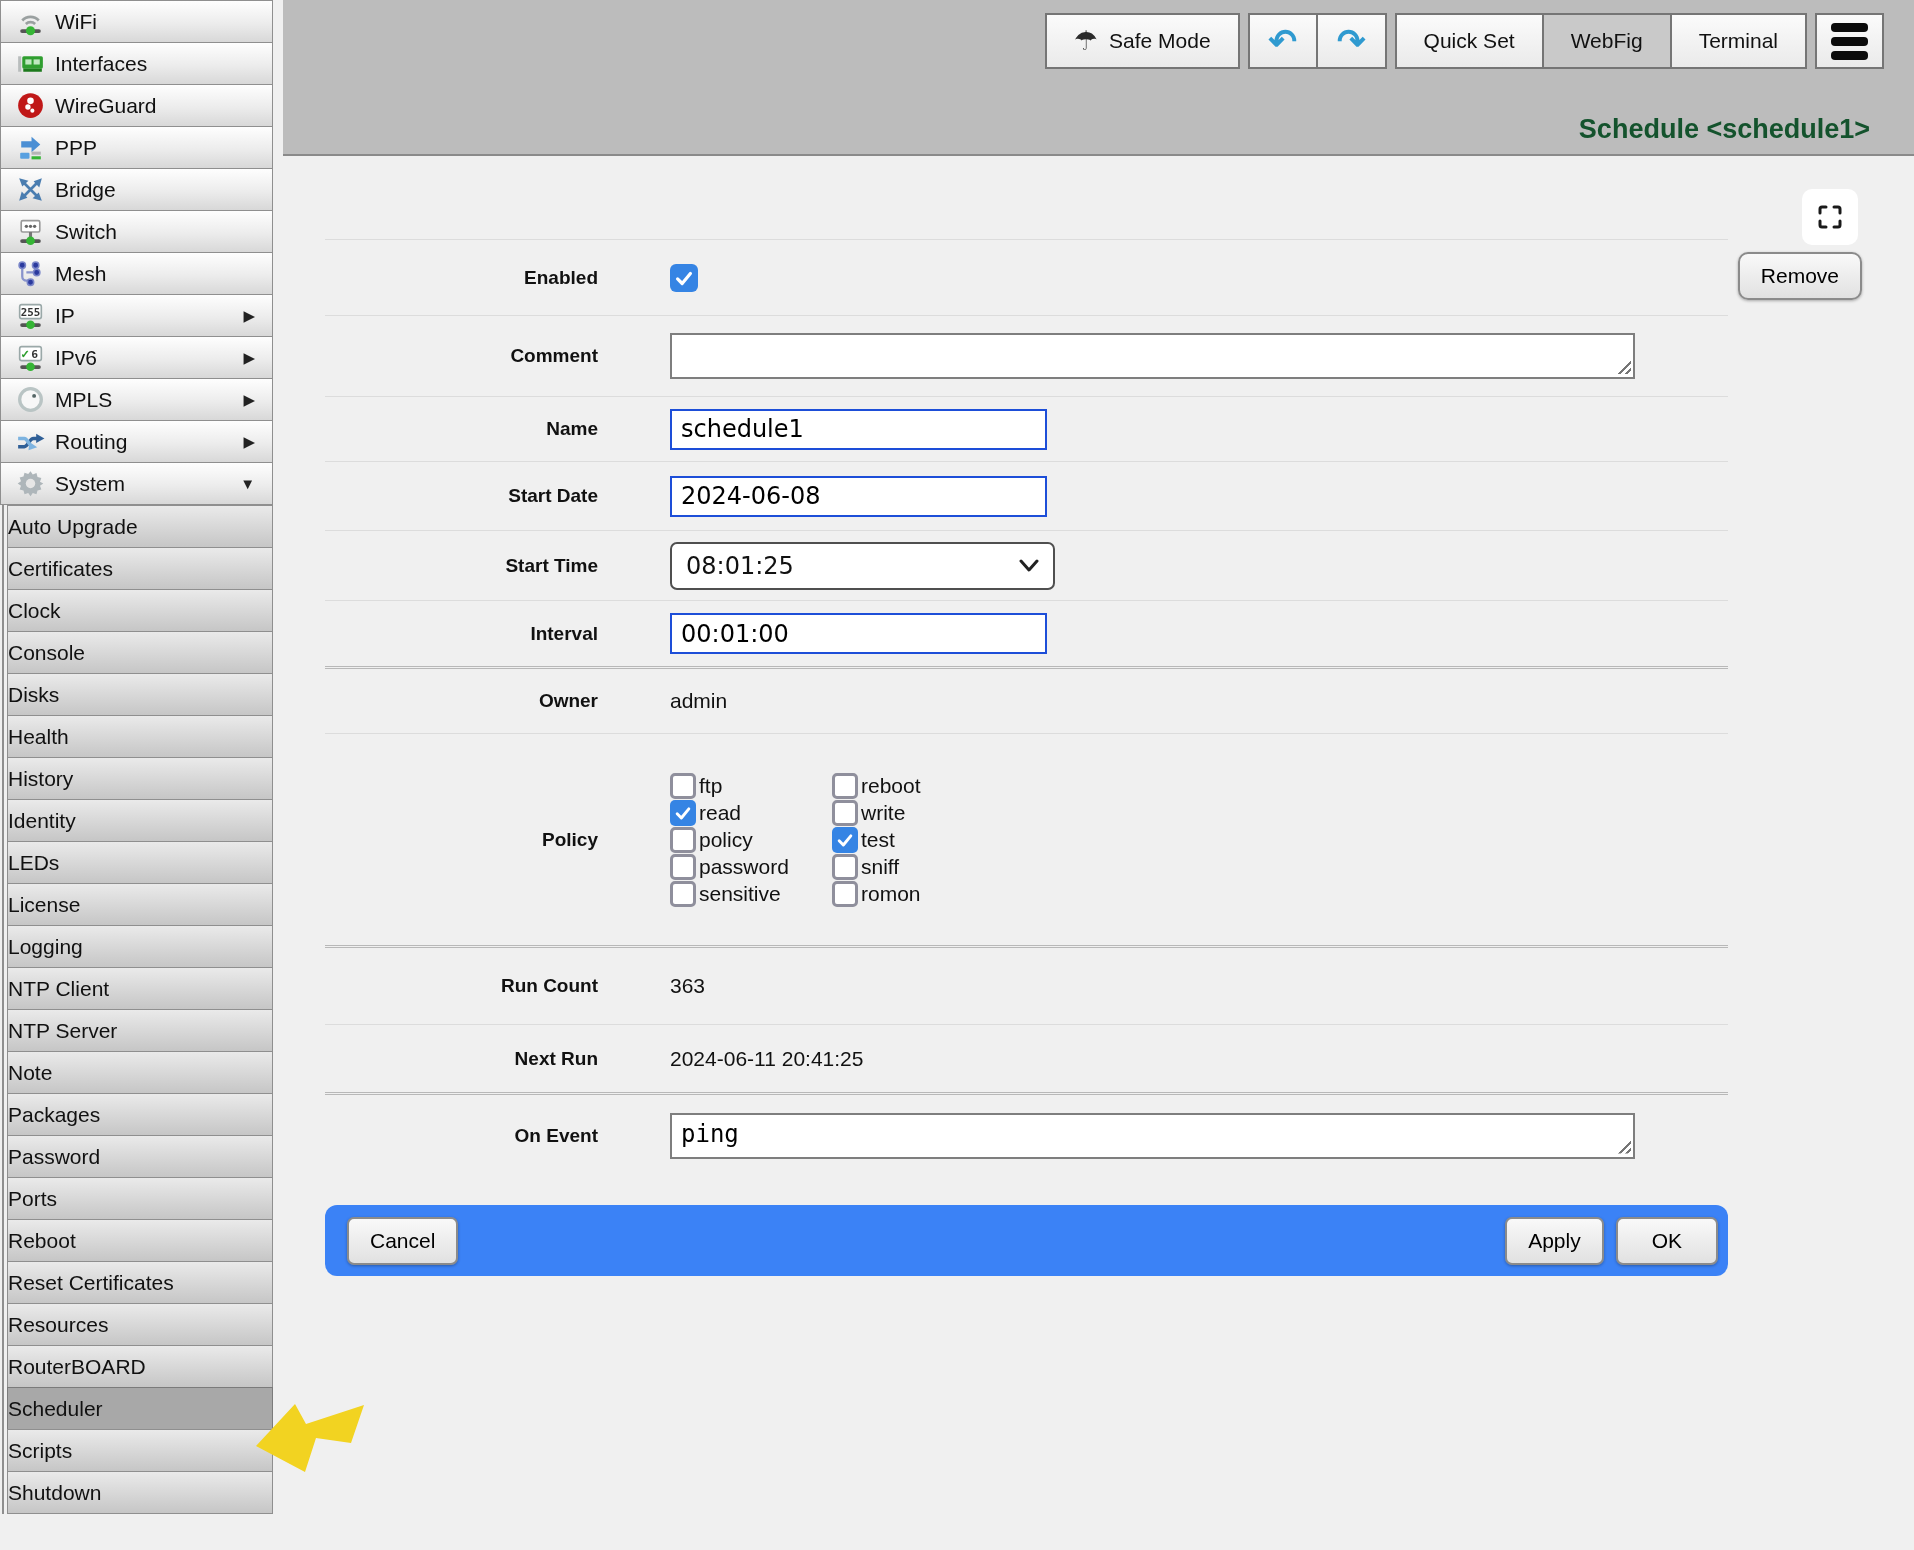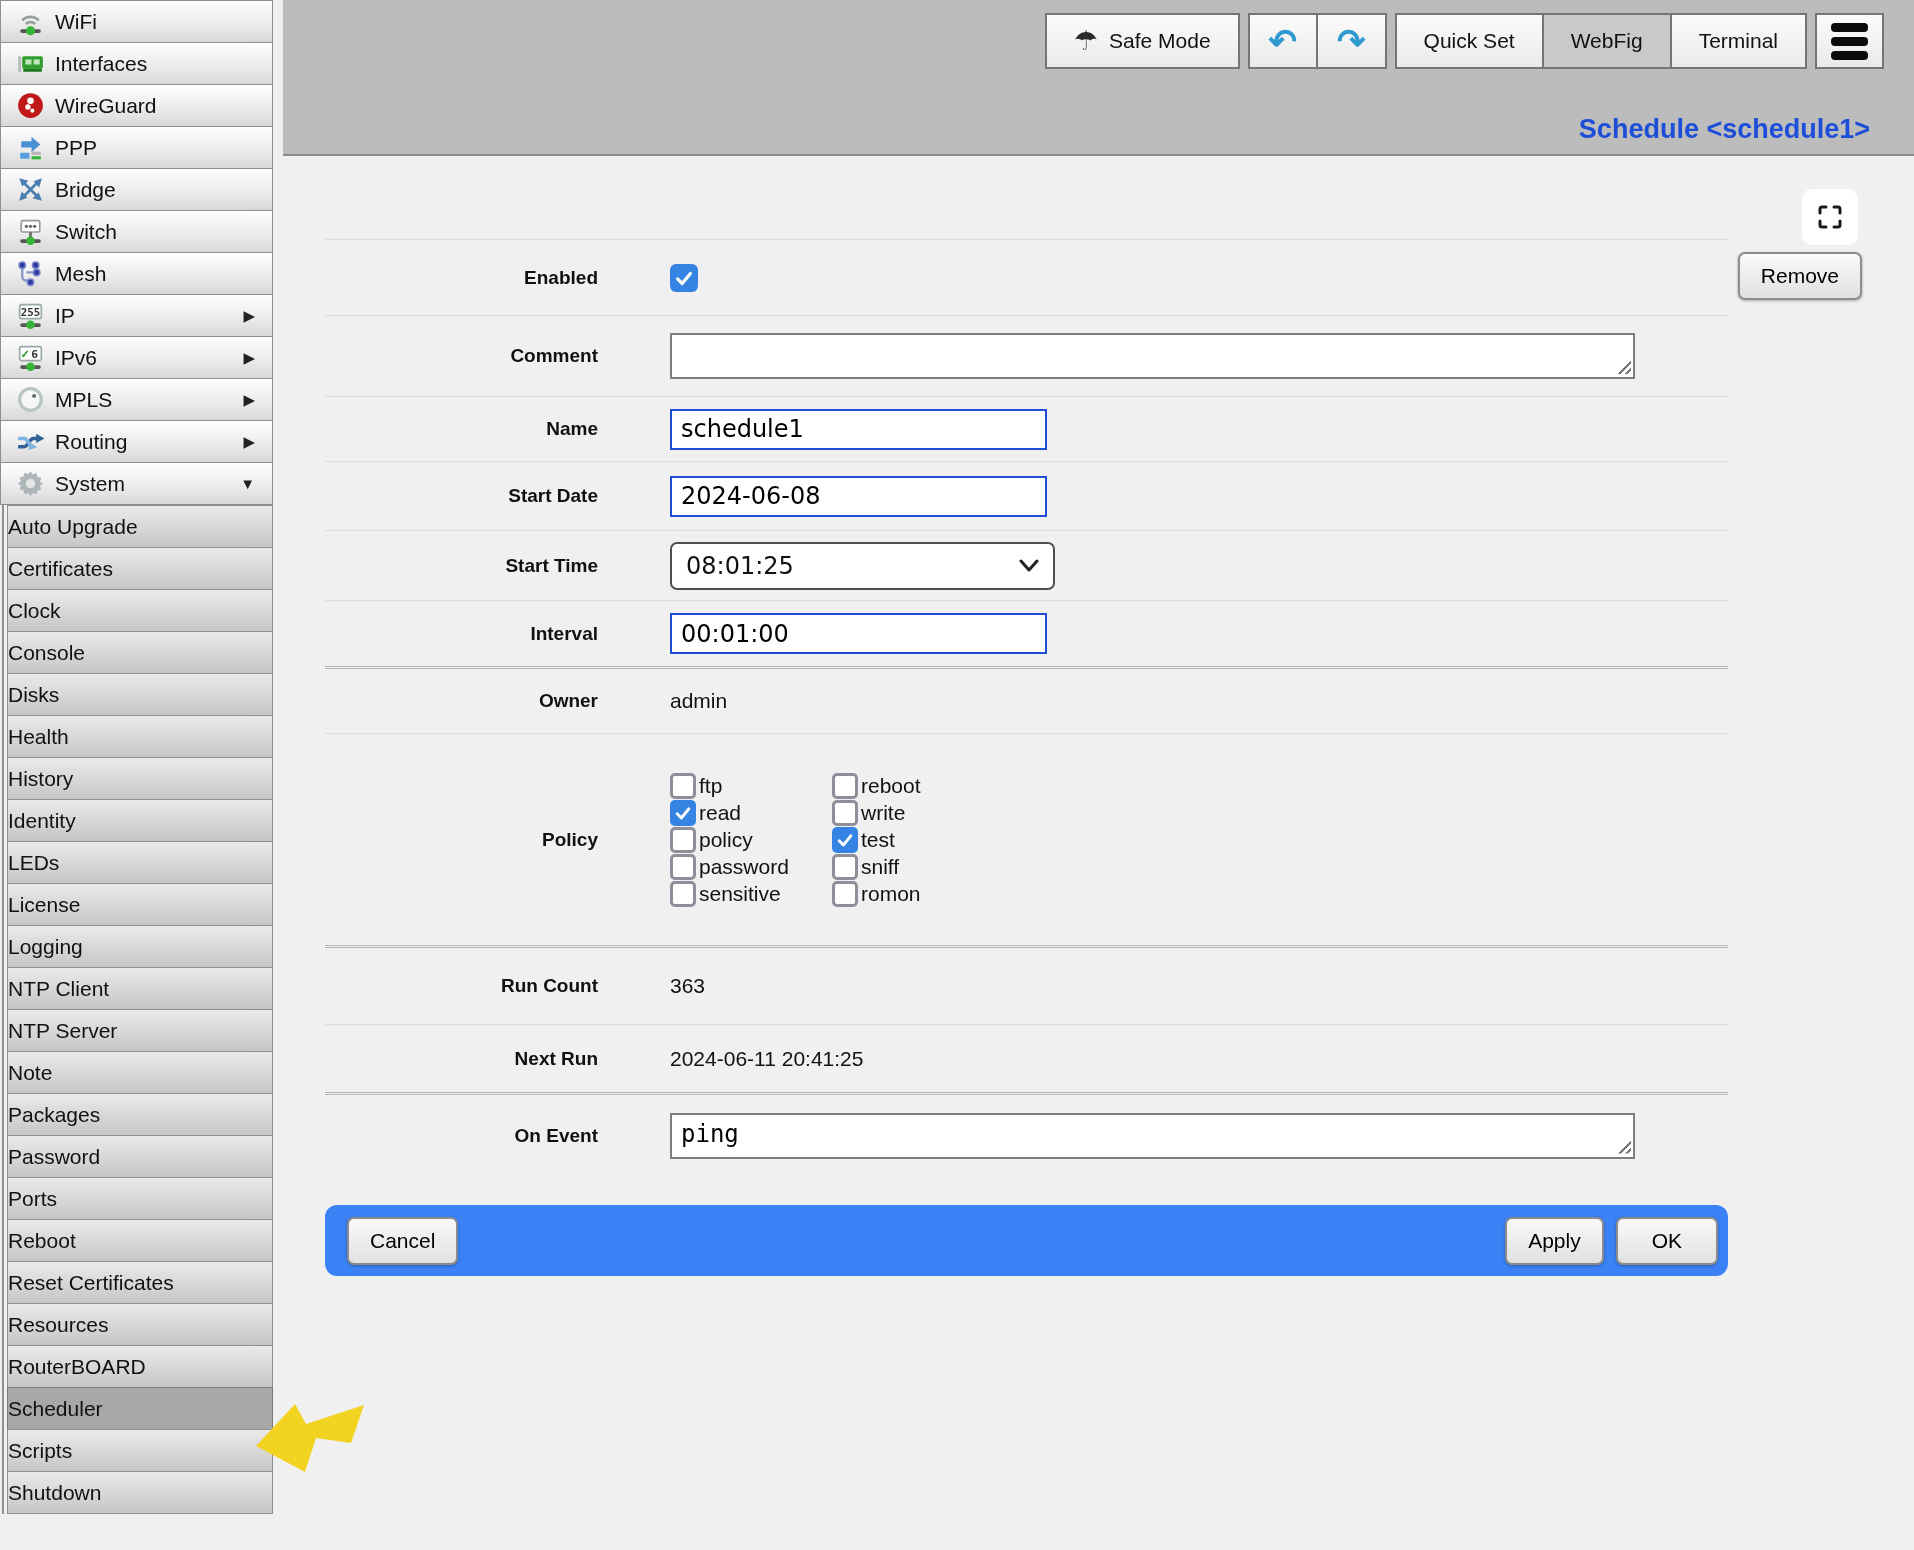--- a/index.html
+++ b/index.html
@@ -16,21 +16,21 @@
   .tb-btn { border:2px solid #757575; background:linear-gradient(#fbfbfb,#eaeaea);
             display:flex; align-items:center; justify-content:center; font-size:21px;
             padding:0 27px; margin-left:-2px; cursor:pointer; white-space:nowrap; }
   .tb-group .tb-btn:first-child { margin-left:0; }
   .tb-btn.active { background:#c9c9c9; }
   .tb-btn .umb { font-size:27px; margin-right:11px; color:#2b2b2b; }
   .tb-btn.arrowbtn { padding:0 19px; font-size:34px; font-weight:bold; color:#2f9ad0; }
   .tb-btn.menu { flex-direction:column; gap:5px; padding:0 14px; }
   .tb-btn.menu i { display:block; width:37px; height:9px; border-radius:4px; background:#0b0b0b; }
   .page-title { position:absolute; right:44px; bottom:9px; font-size:27px;
-                font-weight:bold; color:#1d4ed8; }
+                font-weight:bold; color:#14532d; }
   
   .sidebar { position:absolute; left:0; top:0; width:283px; height:1550px;
              background:#f0f0f0; z-index:5; overflow:hidden; }
   .side-item { height:43px; width:273px; margin-top:-1px; border:1px solid #8f8f8f;
                display:flex; align-items:center; font-size:21px; cursor:pointer;
                background:linear-gradient(180deg,#fefefe 0%,#ececec 55%,#d8d8d8 100%); }
   .side-item:first-child { margin-top:0; }
   .side-item .ic { width:33px; height:33px; margin:0 8px 0 13px; flex:none; }
   .side-item .ic svg { width:100%; height:100%; display:block; }
   .side-item .arrow { margin-left:auto; margin-right:17px; font-size:15px; color:#222; }
@@ -44,21 +44,21 @@
   .pointer-arrow { position:absolute; left:250px; top:1396px; width:124px; height:92px;
                    z-index:20; pointer-events:none; }
   
   .content { position:absolute; left:283px; right:0; top:158px; bottom:0; }
   .fullscreen-btn { position:absolute; top:31px; right:56px; width:56px; height:56px;
                     background:#fff; border-radius:10px; display:flex; align-items:center;
                     justify-content:center; cursor:pointer; }
   .btn { border:2px solid #8b8b8b; border-radius:7px; font-size:21px; color:#000;
          background:linear-gradient(#f9f9f9,#e1e1e1); padding:10px 21px; cursor:pointer;
          box-shadow:0 1px 3px rgba(0,0,0,.3); font-family:"Liberation Sans",sans-serif; }
-  .remove-btn { position:absolute; top:94px; right:52px; }
+  .remove-btn { position:absolute; top:94px; right:52px;border-radius:10px; }
   
   .form { position:absolute; left:42px; top:0; width:1403px; }
   .spacer { height:81px; }
   .row { display:flex; align-items:center; border-top:1px solid #dcdcdc; }
   .row.section { border-top:3px double #b8b8b8; }
   .lbl { width:273px; text-align:right; font-weight:bold; font-size:19px; flex:none; }
   .field { margin-left:72px; display:flex; align-items:center; }
   .val { font-size:21px; }
   .r-enabled{min-height:76px} .r-comment{min-height:81px} .r-name{min-height:65px}
   .r-date{min-height:69px} .r-time{min-height:70px} .r-interval{min-height:66px}

